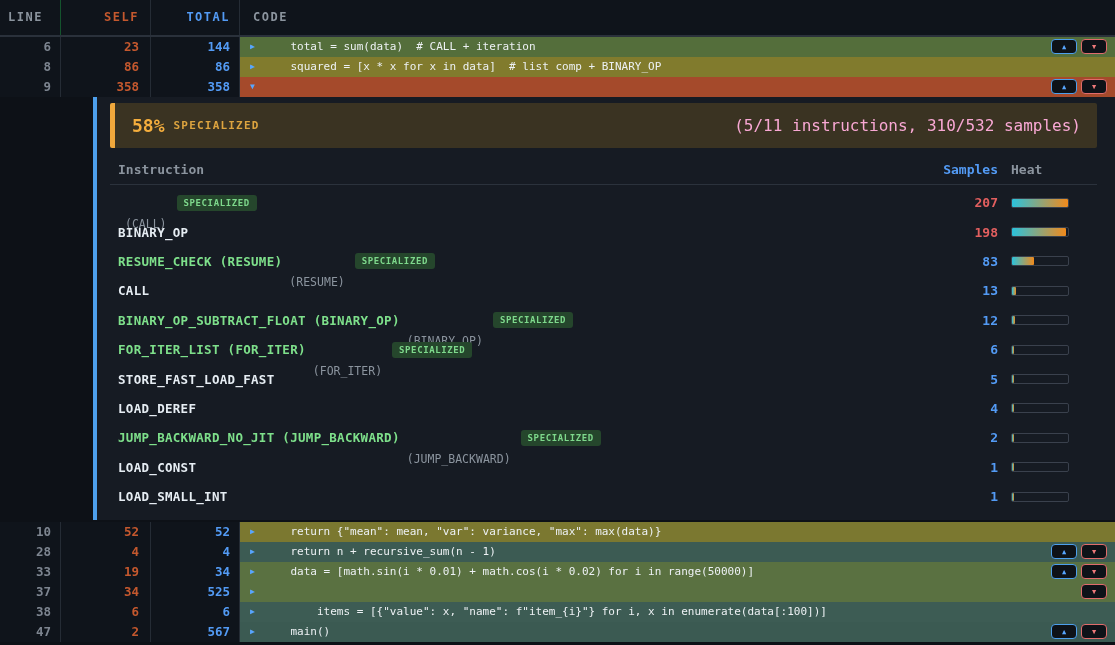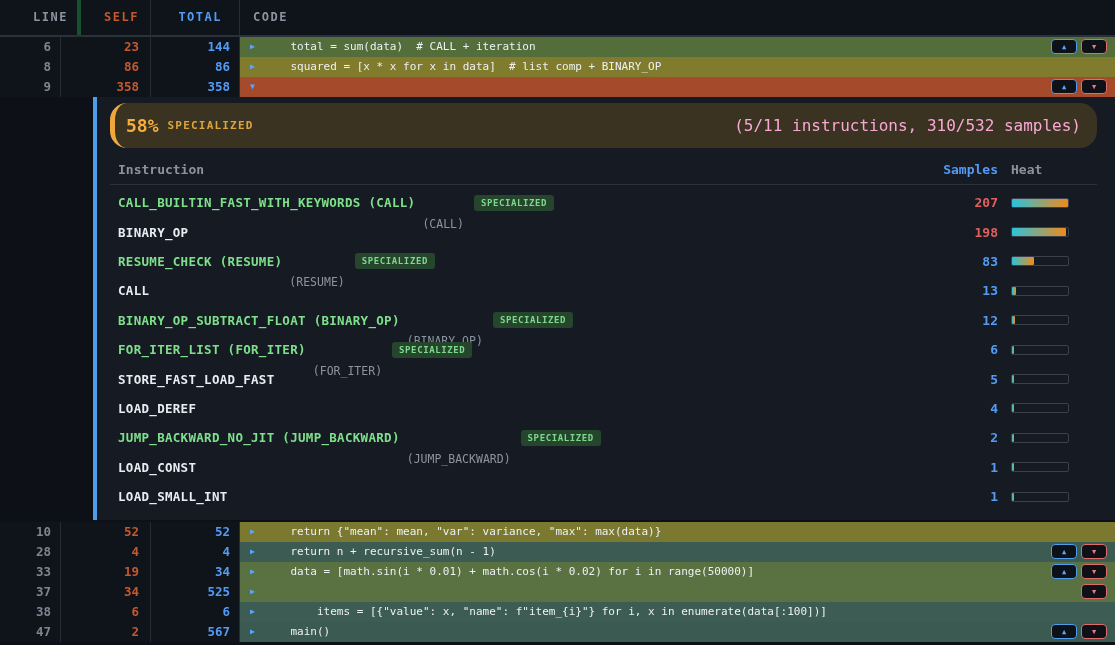--- a/index.html
+++ b/index.html
@@ -7,44 +7,44 @@
   .app {
     position:relative; width:1115px; height:645px; overflow:hidden;
     background:#0d1117;
     font-family:"DejaVu Sans Mono", monospace;
   }
   
   .thead { position:absolute; top:0; left:0; width:100%; height:37px;
            border-bottom:2px solid #2a313b; background:#0f141b; }
   .th { position:absolute; top:0; height:35px; line-height:35px;
         font-size:12px; font-weight:bold; letter-spacing:1.5px; color:#8b949e; }
-  .th-line  { left:0;   width:81px; text-align:right; padding-right:9px;  border-right:4px solid #14532d; }
+  .th-line  { left:0;   width:61px; text-align:center; padding-right:9px;  border-right:1px solid #14532d; }
   .th-self  { left:61px; width:90px; text-align:right; padding-right:11px; border-right:1px solid #252c35; color:#c4582e; }
-  .th-total { left:151px; width:89px; text-align:right; padding-right:17px; border-right:1px solid #252c35; color:#539bf5; }
+  .th-total { left:151px; width:89px; text-align:right; padding-right:9px; border-right:1px solid #252c35; color:#539bf5; }
   .th-code  { left:240px; right:0; padding-left:13px; }
   
   .crow { position:absolute; left:0; width:100%; height:20px; }
   .cell { position:absolute; top:0; height:20px; line-height:20px; font-size:12.5px; font-weight:bold; }
   .c-line  { left:0;   width:61px; background:#0f141b; text-align:right; padding-right:9px;  color:#7d8590; border-right:1px solid #252c35; }
   .c-self  { left:61px; width:90px; background:#0f141b; text-align:right; padding-right:11px; color:#c4582e; border-right:1px solid #252c35; }
   .c-total { left:151px; width:89px; background:#0f141b; text-align:right; padding-right:9px; color:#539bf5; border-right:1px solid #252c35; }
   .c-code  { left:240px; right:0; }
   .expander { position:absolute; left:10px; top:0; line-height:20px; font-size:8px; color:#58a6ff; }
   .code-text { position:absolute; left:24px; top:0; line-height:20px; font-size:11px; font-weight:normal;
                color:#edf1f4; white-space:pre; }
   .btn { position:absolute; top:2px; width:26px; height:15px; border-radius:4px; background:#0e1218;
          display:flex; align-items:center; justify-content:center; font-size:7px; cursor:pointer; }
   .btn-up   { right:38px; border:1.5px solid #4d9fec; color:#58a6ff; }
   .btn-down { right:8px;  border:1.5px solid #e06c6c; color:#ef7a7a; }
   
   .panel { position:absolute; left:93px; top:97px; width:1022px; height:423px;
            background:#161b23; border-left:4px solid #4d9fec; }
   .banner { position:absolute; left:13px; top:6px; width:987px; height:45px;
-            background:#3a3322; border-left:5px solid #f0a83c; border-radius:17px;
-            display:flex; align-items:center; padding:0 16px 0 11px;justify-content:space-between; }
+            background:#3a3322; border-left:5px solid #f0a83c; border-radius:2px;
+            display:flex; align-items:center; padding:0 16px 0 17px;justify-content:space-between; }
   .pct { font-size:18px; font-weight:bold; color:#f5ae3d; }
   .pct-label { font-size:11px; font-weight:bold; color:#dda43f; letter-spacing:1.2px; margin-left:9px; }
   .note { margin-left:auto; font-size:16px; color:#f9a8d4; }
   .itable-head { position:absolute; left:0; top:61px; width:100%; height:23px; }
   .ih { position:absolute; top:0; line-height:23px; font-size:13px; font-weight:bold; color:#8b949e; }
   .ih-instr { left:21px; }
   .ih-samples { right:117px; color:#539bf5; }
   .ih-heat { right:46px; width:58px; text-align:left; color:#8b949e; }
   .ihr { position:absolute; left:13px; top:87px; width:987px; height:1px; background:#2b323c; }
   .irows { position:absolute; left:0; top:91px; width:100%; }
@@ -117,21 +117,20 @@
     </div>
     <div class="itable-head">
       <span class="ih ih-instr">Instruction</span>
       <span class="ih ih-samples">Samples</span>
       <span class="ih ih-heat">Heat</span>
     </div>
     <div class="ihr"></div>
     <div class="irows">
 
       <div class="irow">
-        <span class="iname" style="color: rgb(126, 224, 139);">CALL_BUILTIN_FAST_WITH_KEYWORDS (CALL)</span>
         <span class="ibase">(CALL)</span>
         <span class="ibadge">SPECIALIZED</span>
         <span class="isamples" style="color: rgb(226, 95, 95);">207</span>
         <span class="ibar">
             <span class="ibar-fill" style="width: 100%;"></span>
           </span>
       </div>
       <div class="irow">
         <span class="iname" style="color: rgb(230, 237, 243);">BINARY_OP</span>
         <span class="isamples" style="color: rgb(226, 95, 95);">198</span>

